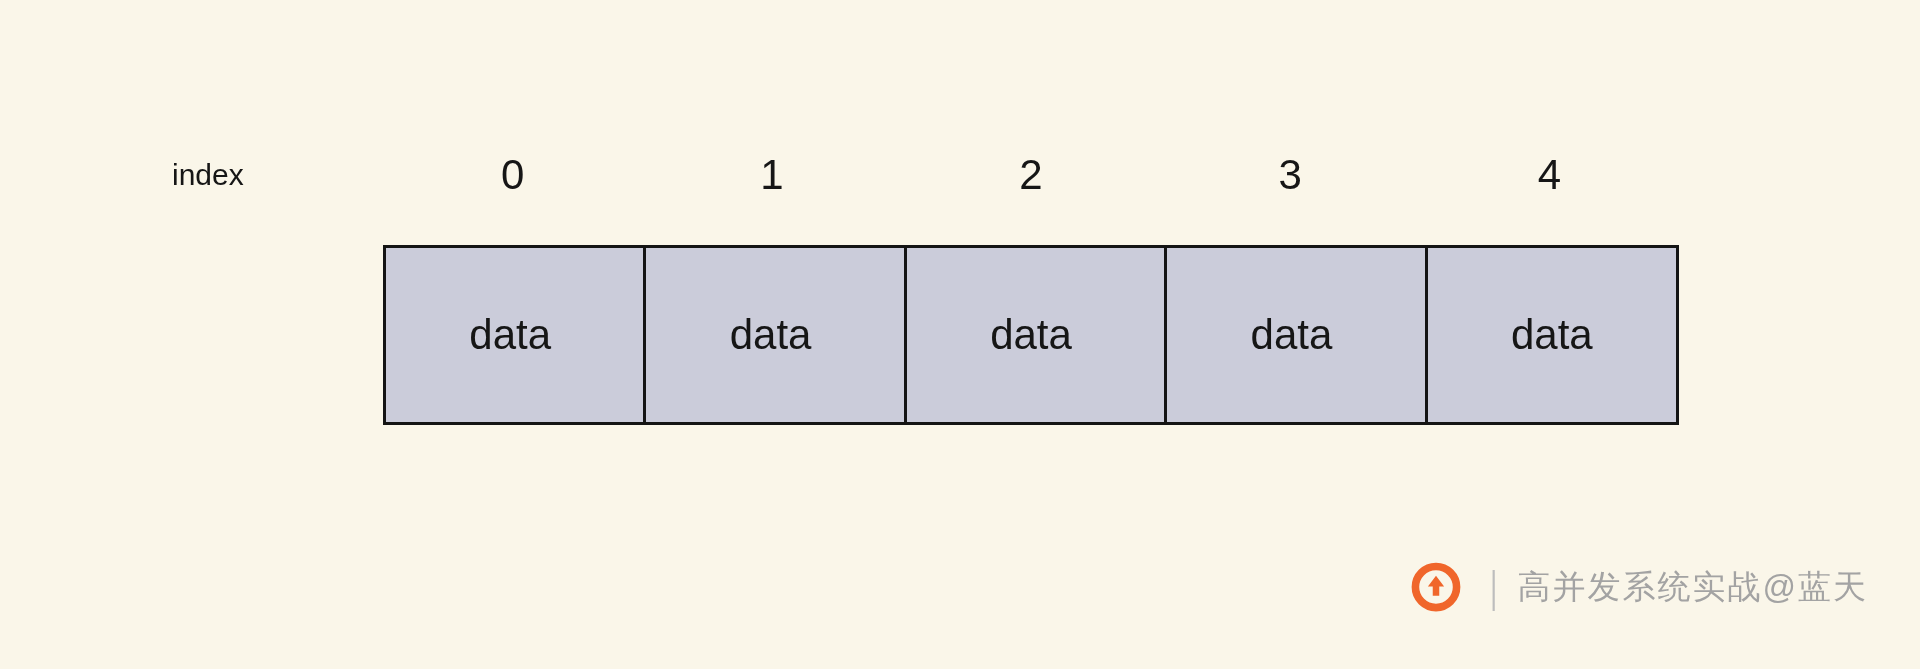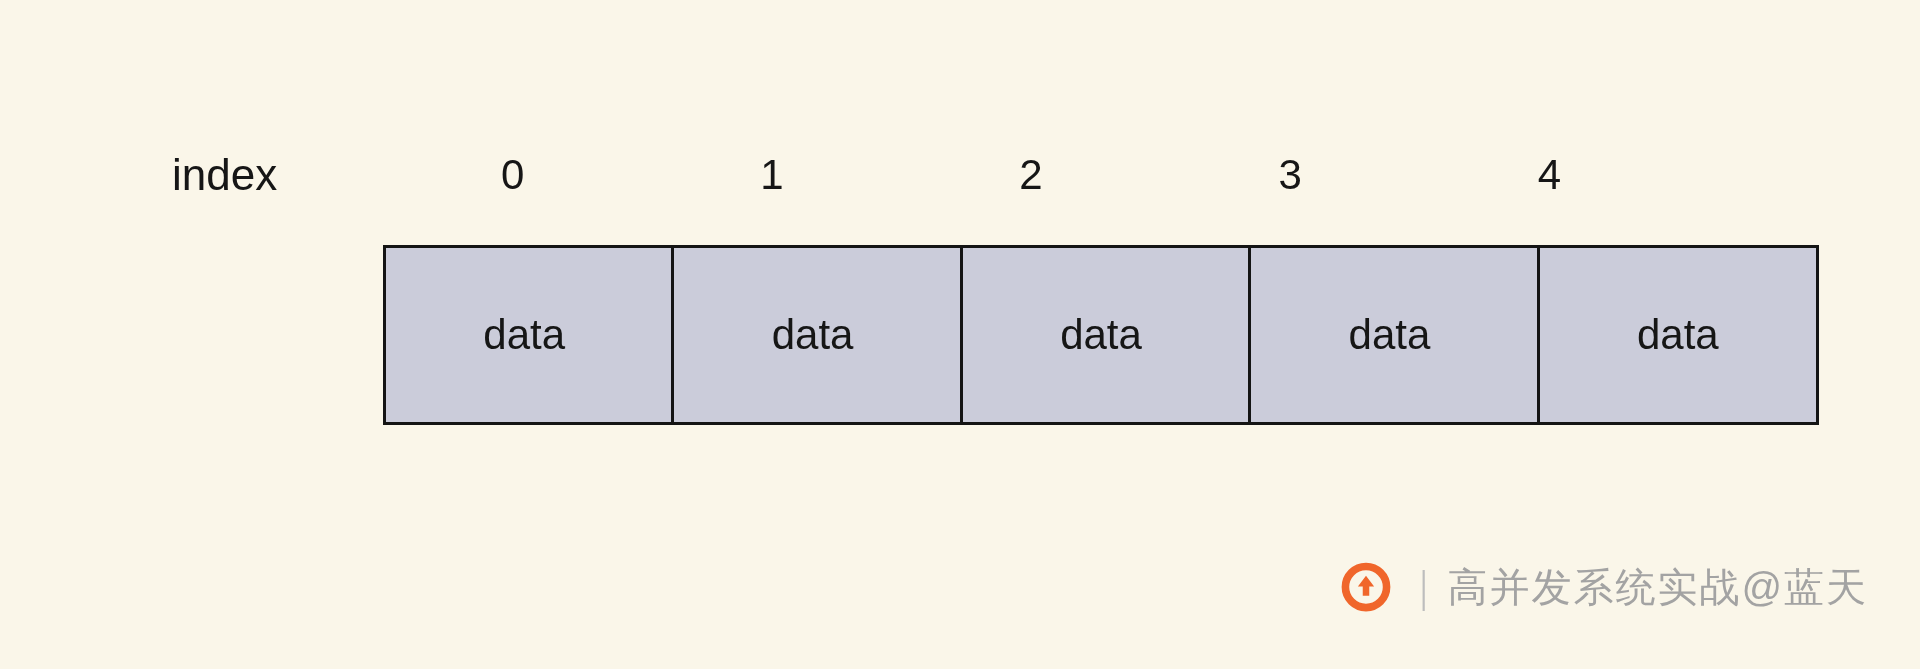--- a/index.html
+++ b/index.html
@@ -25,21 +25,21 @@
     position: absolute;
     top: 148px;
     left: 0;
     width: 1920px;
     height: 54px;
   }
   .index-label {
     position: absolute;
     left: 172px;
     top: 0;
-    font-size: 44px;
+    font-size: 30px;
     line-height: 54px;
     color: #161616;
   }
   .index-numbers {
     position: absolute;
     left: 383px;
     top: 0;
     width: 1296px;
     height: 54px;
     display: flex;
@@ -50,21 +50,21 @@
     font-size: 42px;
     line-height: 54px;
     color: #161616;
   }
 
   
   .array-box {
     position: absolute;
     left: 383px;
     top: 245px;
-    width: 1436px;
+    width: 1296px;
     height: 180px;
     border: 3px solid #141414;
     box-sizing: border-box;
     display: flex;
     background: #cbccda;
     gap: 9px;
   }
   .cell {
     flex: 1;
     display: flex;
@@ -111,21 +111,21 @@
     color: #3f3f3f;
     letter-spacing: 2px;
   }
   .sep {
     font-size: 44px;
     color: #bdbdbd;
     margin: 0 6px 0 14px;
     transform: scaleX(0.6);
   }
   .caption {
-    font-size: 40px;
+    font-size: 33px;
     color: #a3a3a3;
     letter-spacing: 2px;
   }
 </style>
 </head>
 <body>
 
 <div class="canvas">
 
   <div class="index-row">

